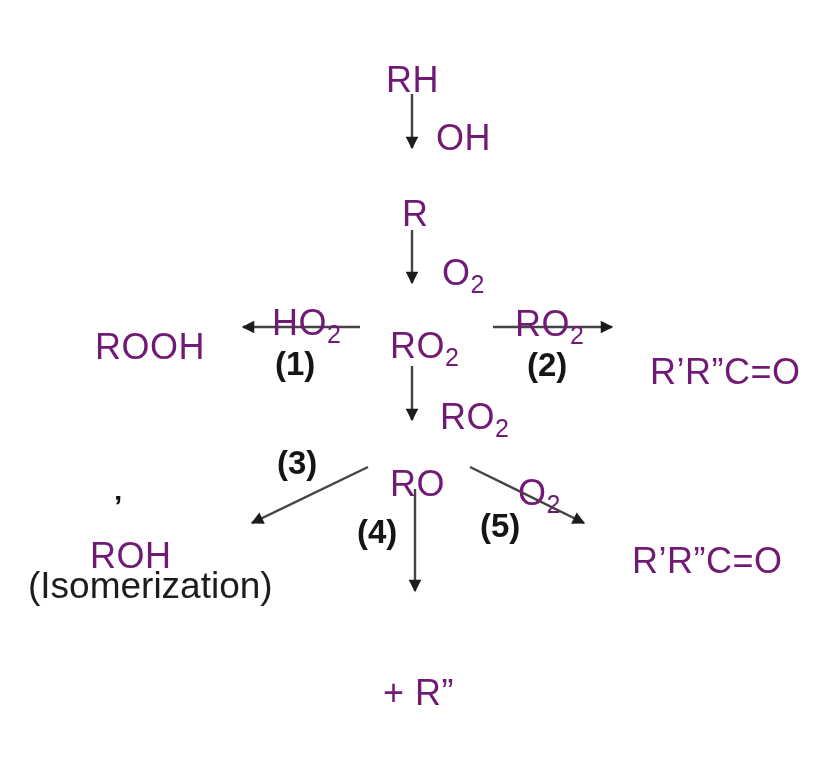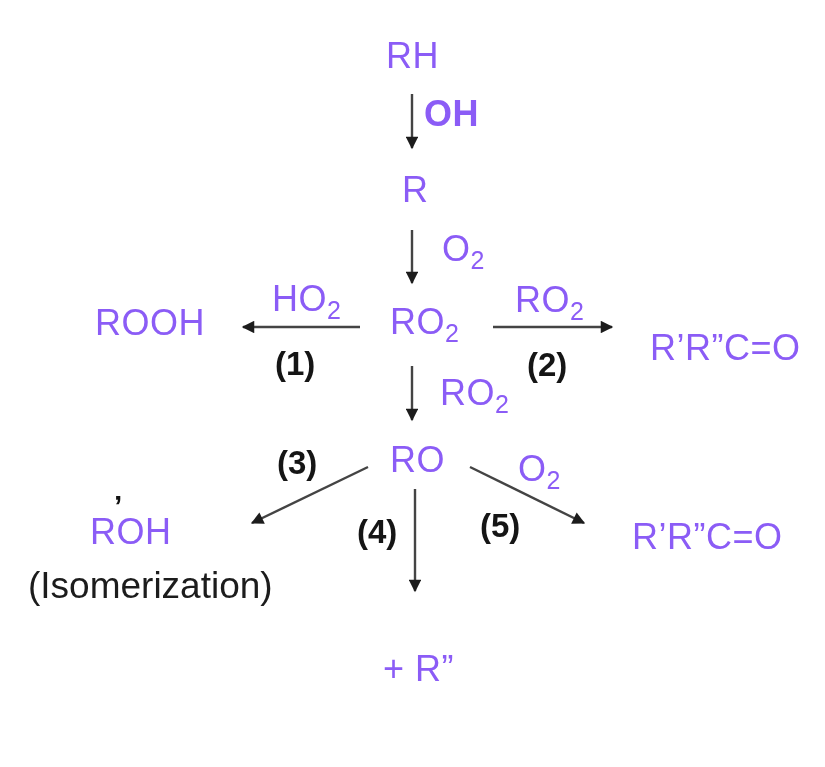--- a/index.html
+++ b/index.html
@@ -21,22 +21,23 @@
     left: 0;
     top: 0;
     width: 825px;
     height: 767px;
   }
   .lbl {
     position: absolute;
     white-space: nowrap;
     font-size: 36px;
     line-height: 1;
-    color: #8b5cf6;
+    color: #701a75;
     letter-spacing: 0.5px;
+    margin-top: 24px;
   }
   .sub {
     font-size: 25px;
     vertical-align: -8px;
     letter-spacing: 0;
   }
   .step {
     position: absolute;
     white-space: nowrap;
     font-size: 33px;
@@ -74,21 +75,21 @@
     <line x1="412" y1="230" x2="412" y2="283" stroke="#444" stroke-width="2.4" marker-end="url(#ah)"></line>
     <line x1="360" y1="327" x2="243" y2="327" stroke="#444" stroke-width="2.4" marker-end="url(#ah)"></line>
     <line x1="493" y1="327" x2="612" y2="327" stroke="#444" stroke-width="2.4" marker-end="url(#ah)"></line>
     <line x1="412" y1="366" x2="412" y2="420" stroke="#444" stroke-width="2.4" marker-end="url(#ah)"></line>
     <line x1="368" y1="467" x2="252" y2="523" stroke="#444" stroke-width="2.4" marker-end="url(#ah)"></line>
     <line x1="415" y1="489" x2="415" y2="591" stroke="#444" stroke-width="2.4" marker-end="url(#ah)"></line>
     <line x1="470" y1="467" x2="584" y2="523" stroke="#444" stroke-width="2.4" marker-end="url(#ah)"></line>
   </svg>
 
   <div class="lbl" style="left:386px; top:38px;">RH</div>
-  <div class="lbl" style="left:424px; top:96px;font-weight:bold;">OH</div>
+  <div class="lbl" style="left:436px; top:96px;">OH</div>
   <div class="lbl" style="left:402px; top:172px;">R</div>
   <div class="lbl" style="left:442px; top:231px;"><span>O</span><span class="sub">2</span></div>
 
   <div class="lbl" style="left:390px; top:304px;"><span>RO</span><span class="sub">2</span></div>
 
   <div class="lbl" style="left:272px; top:281px;"><span>HO</span><span class="sub">2</span></div>
   <div class="step" style="left:275px; top:347px;">(1)</div>
   <div class="lbl" style="left:95px; top:305px;">ROOH</div>
 
   <div class="lbl" style="left:515px; top:282px;"><span>RO</span><span class="sub">2</span></div>

